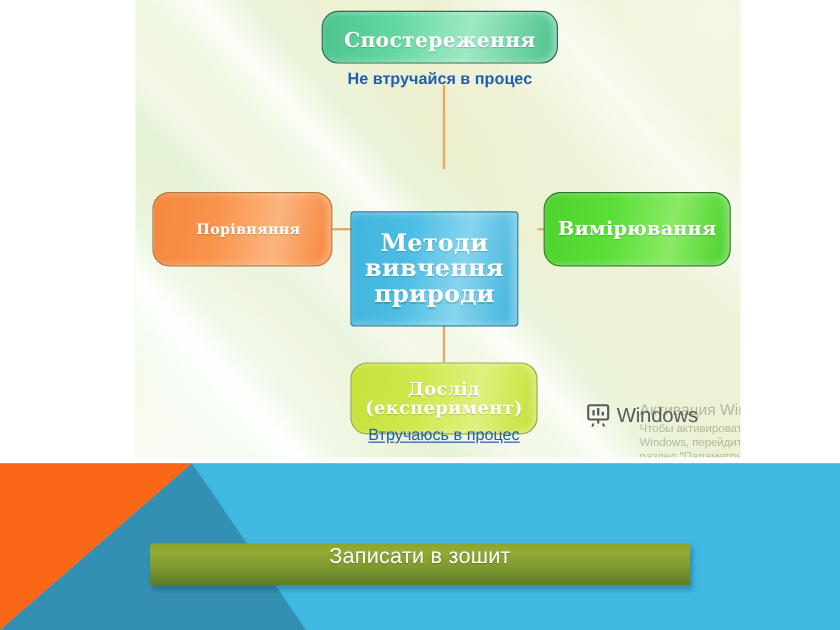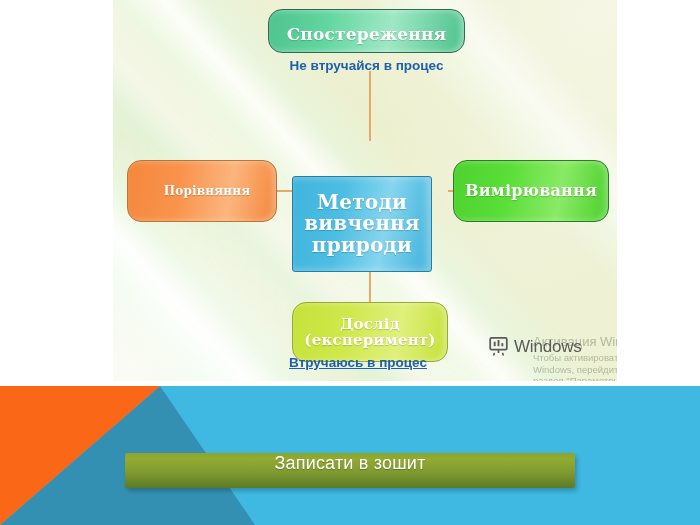--- a/index.html
+++ b/index.html
@@ -176,26 +176,26 @@
   #node-experiment {
     left: 179px; top: 302px;
     width: 156px; height: 60px;
     border: 1.5px solid #9aa83a;
     background: linear-gradient(100deg, #c6e23a 0%, #cfe84c 35%, #e0f07c 68%, #c4e138 100%);
     box-shadow: inset -3px 0 6px rgba(255,255,255,0.40);
   }
   #node-experiment .node-title { font-size: 15px; }
   #node-experiment-sub {
     position: absolute;
-    left: 160px; top: 355px;
+    left: 172px; top: 355px;
     width: 170px;
     z-index: 6;
     text-align: center;
     font-family: "Liberation Sans", sans-serif;
-    font-weight: bold;
+    font-weight: normal;
     font-size: 13.5px;
     color: #1f5fb0;
     text-decoration: underline;
   }
 
   
   #win-activation {
     position: absolute;
     left: 420px; top: 335px;
     width: 120px;

